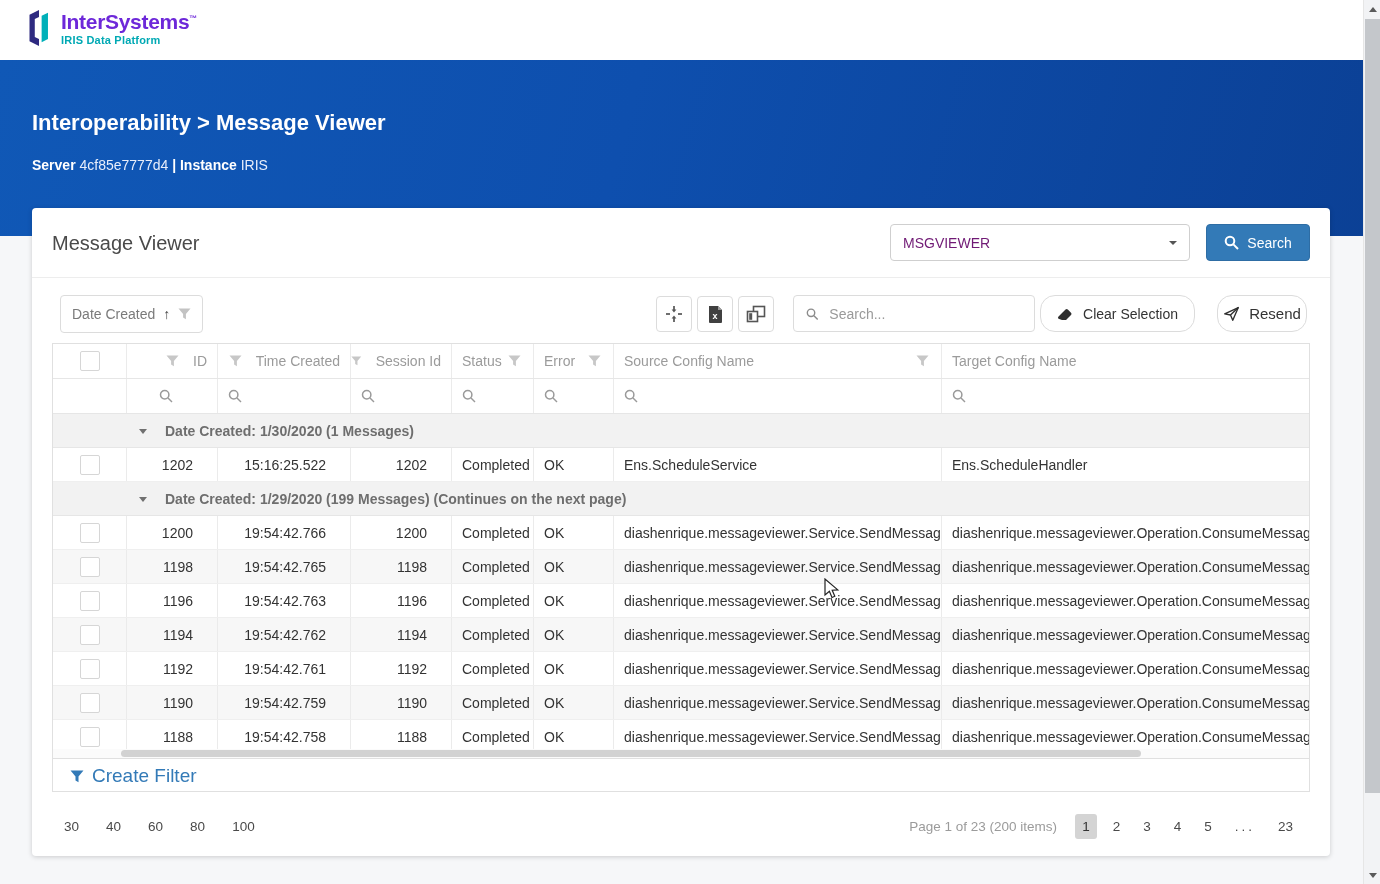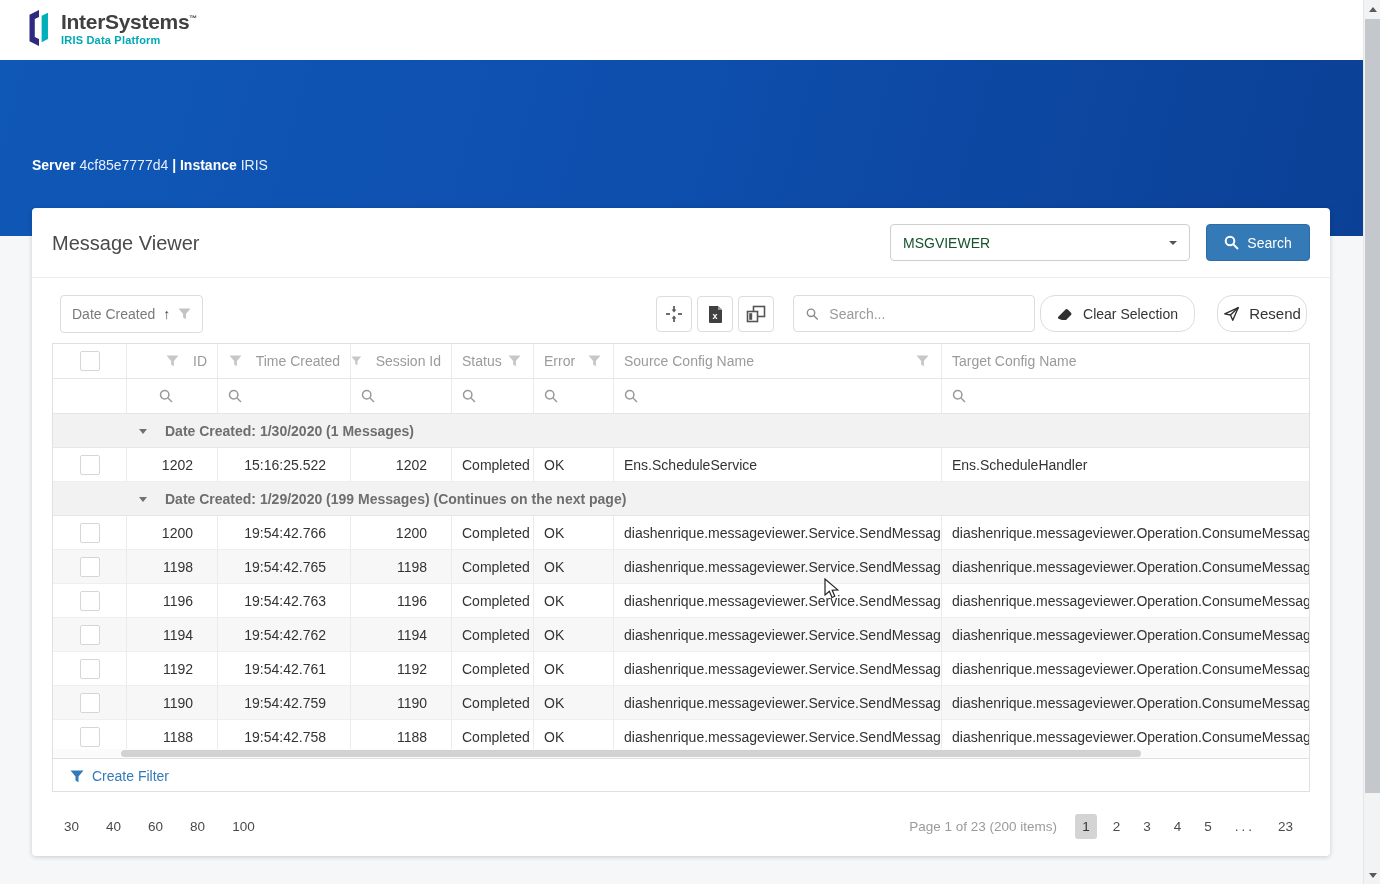--- a/index.html
+++ b/index.html
@@ -5,38 +5,38 @@
   html,body{margin:0;padding:0;}
   body{
     width:1380px;height:884px;position:relative;overflow:hidden;
     font-family:"Liberation Sans","DejaVu Sans",sans-serif;
     background:#f6f7f9;
   }
   
   .topbar{position:absolute;left:0;top:0;width:1380px;height:60px;background:#ffffff;}
   .logo{position:absolute;left:24px;top:9px;display:flex;align-items:center;gap:7px;}
   .logo-text{line-height:1;}
-  .logo-brand{font-size:21px;font-weight:700;color:#404040;letter-spacing:-0.3px;}
+  .logo-brand{font-size:21px;font-weight:700;color:#6d28d9;letter-spacing:-0.3px;}
   .logo-brand .tm{font-size:8px;vertical-align:super;font-weight:700;}
   .logo-sub{font-size:11px;font-weight:700;color:#00a9b4;margin-top:3px;letter-spacing:0.2px;}
   
   .hero{position:absolute;left:0;top:60px;width:1380px;height:176px;
     background:linear-gradient(105deg,#1058b6 0%,#0e4fae 45%,#0b4095 100%);}
   .hero h1{margin:0;position:absolute;left:32px;top:50px;font-size:22px;font-weight:700;color:#ffffff;}
   .hero .serverline{position:absolute;left:32px;top:97px;font-size:14px;color:#e8eefb;}
   .hero .serverline b{color:#ffffff;}
   
   .card{position:absolute;left:32px;top:208px;width:1298px;height:648px;background:#ffffff;
     border-radius:4px;box-shadow:0 1px 5px rgba(0,0,0,0.18);}
   .card-title{position:absolute;left:20px;top:24px;font-size:20px;color:#4a4a4a;}
   .card-divider{position:absolute;left:0;top:69px;width:100%;height:1px;background:#ededed;}
   
   .viewer-select{position:absolute;left:858px;top:16px;width:300px;height:37px;border:1px solid #cfcfcf;
     border-radius:4px;background:#fff;display:flex;align-items:center;box-sizing:border-box;
-    padding:0 12px;font-size:14px;color:#14532d;cursor:pointer;}
+    padding:0 12px;font-size:14px;color:#701a75;cursor:pointer;}
   .viewer-select .caret{margin-left:auto;width:0;height:0;border:4.5px solid transparent;border-top-color:#555;margin-top:5px;}
   .btn-primary{position:absolute;left:1174px;top:16px;height:37px;width:104px;background:#337ab7;border:1px solid #2e6da4;
     border-radius:4px;color:#fff;font-size:14px;display:flex;align-items:center;justify-content:center;gap:8px;cursor:pointer;box-sizing:border-box;}
   
   .chip{position:absolute;left:28px;top:87px;height:38px;border:1px solid #dcdcdc;border-radius:4px;background:#fff;
     display:flex;align-items:center;gap:8px;padding:0 11px;box-sizing:border-box;font-size:14px;color:#7a7a7a;cursor:pointer;}
   .chip .sortarrow{color:#444;font-size:14px;}
   .iconbtn{position:absolute;top:88px;width:36px;height:36px;border:1px solid #dcdcdc;border-radius:4px;background:#fff;
     display:flex;align-items:center;justify-content:center;cursor:pointer;box-sizing:border-box;}
   .searchbox{position:absolute;left:761px;top:87px;width:242px;height:37px;border:1px solid #dcdcdc;border-radius:4px;
@@ -73,21 +73,21 @@
   .trow .cell{font-size:14px;color:#333;}
   .num{justify-content:flex-end;padding-right:24px;}
   .txt{padding-left:10px;}
   .grouprow{display:flex;width:1400px;height:34px;align-items:center;background:#f2f2f2;border-bottom:1px solid #e6e6e6;
     padding-left:86px;box-sizing:border-box;gap:18px;font-size:14px;font-weight:600;color:#6e6e6e;cursor:pointer;}
   .gtri{width:0;height:0;border:4.5px solid transparent;border-top:5.5px solid #707070;margin-top:5px;flex:0 0 auto;}
   .checkbox{width:20px;height:20px;border:1px solid #d6d6d6;border-radius:2px;background:#fff;box-sizing:border-box;cursor:pointer;}
   .hscroll{height:9px;width:100%;position:relative;background:#fbfbfb;}
   .hthumb{position:absolute;left:68px;top:1px;width:1020px;height:7px;background:#d2d2d2;border-radius:4px;cursor:pointer;}
   .create-filter{height:34px;border-top:1px solid #e0e0e0;display:flex;align-items:center;gap:8px;padding-left:17px;
-    font-size:14px;color:#337ab7;cursor:pointer;}
+    font-size:19px;color:#337ab7;cursor:pointer;}
   
   .pager{position:absolute;left:20px;top:598px;width:1258px;height:40px;display:flex;align-items:center;}
   .sizes{display:flex;gap:27px;padding-left:12px;font-size:13.5px;color:#4a4a4a;}
   .sizes span{cursor:pointer;}
   .pager-right{margin-left:auto;display:flex;align-items:center;padding-right:10px;}
   .pageinfo{font-size:13.5px;color:#9b9b9b;margin-right:18px;}
   .pages{display:flex;align-items:center;gap:9px;font-size:13.5px;color:#4a4a4a;}
   .pages span{padding:5px 7px;cursor:pointer;border-radius:3px;}
   .pages span.sel{background:#d4d4d4;color:#333;}
   .pages .dots{letter-spacing:3px;cursor:default;}
@@ -112,20 +112,21 @@
       <path d="M15.5 6.5 L21.5 3.5 V28.5 L15.5 31.5 Z" fill="#00b0b9"></path>
     </svg>
     <div class="logo-text">
       <div class="logo-brand"><span>InterSystems</span><span class="tm">™</span></div>
       <div class="logo-sub">IRIS Data Platform</div>
     </div>
   </div>
 </div>
 
 <div class="hero">
+  <h1>Interoperability &gt; Message Viewer</h1>
   <div class="serverline">
     <b>Server</b>
     <span>4cf85e7777d4</span>
     <b>|</b>
     <b>Instance</b>
     <span>IRIS</span>
   </div>
 </div>
 
 <div class="card">

